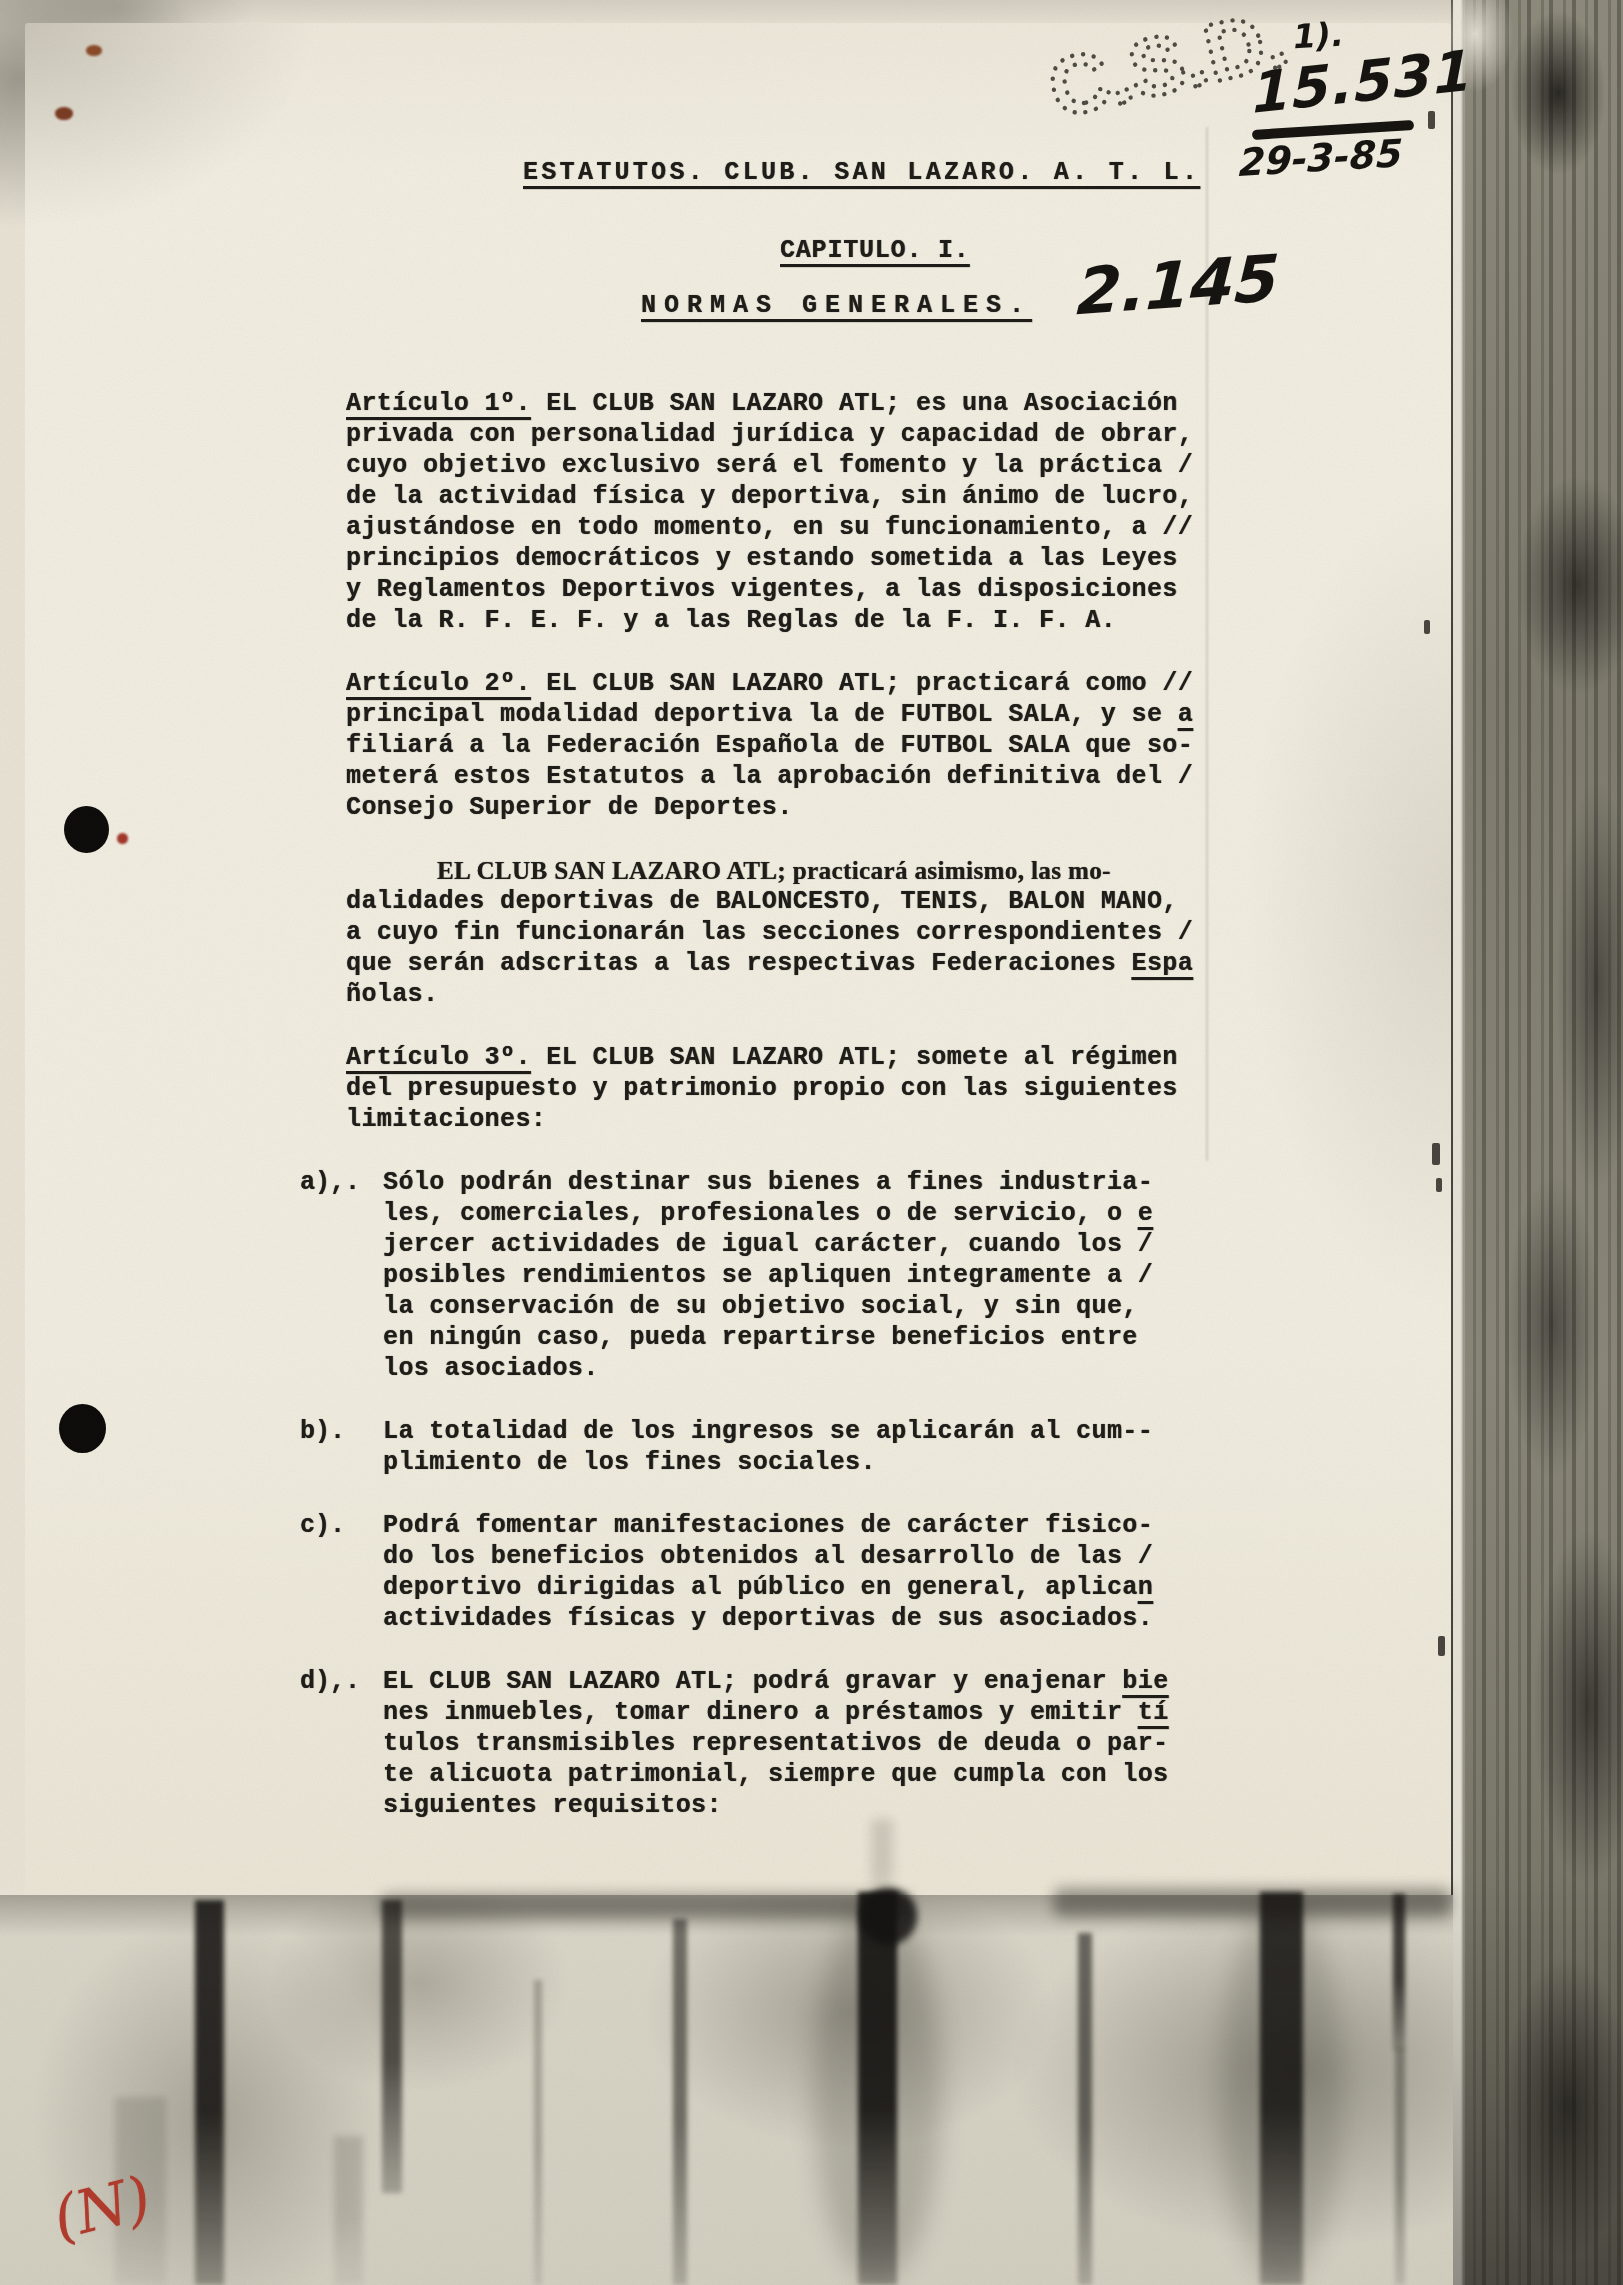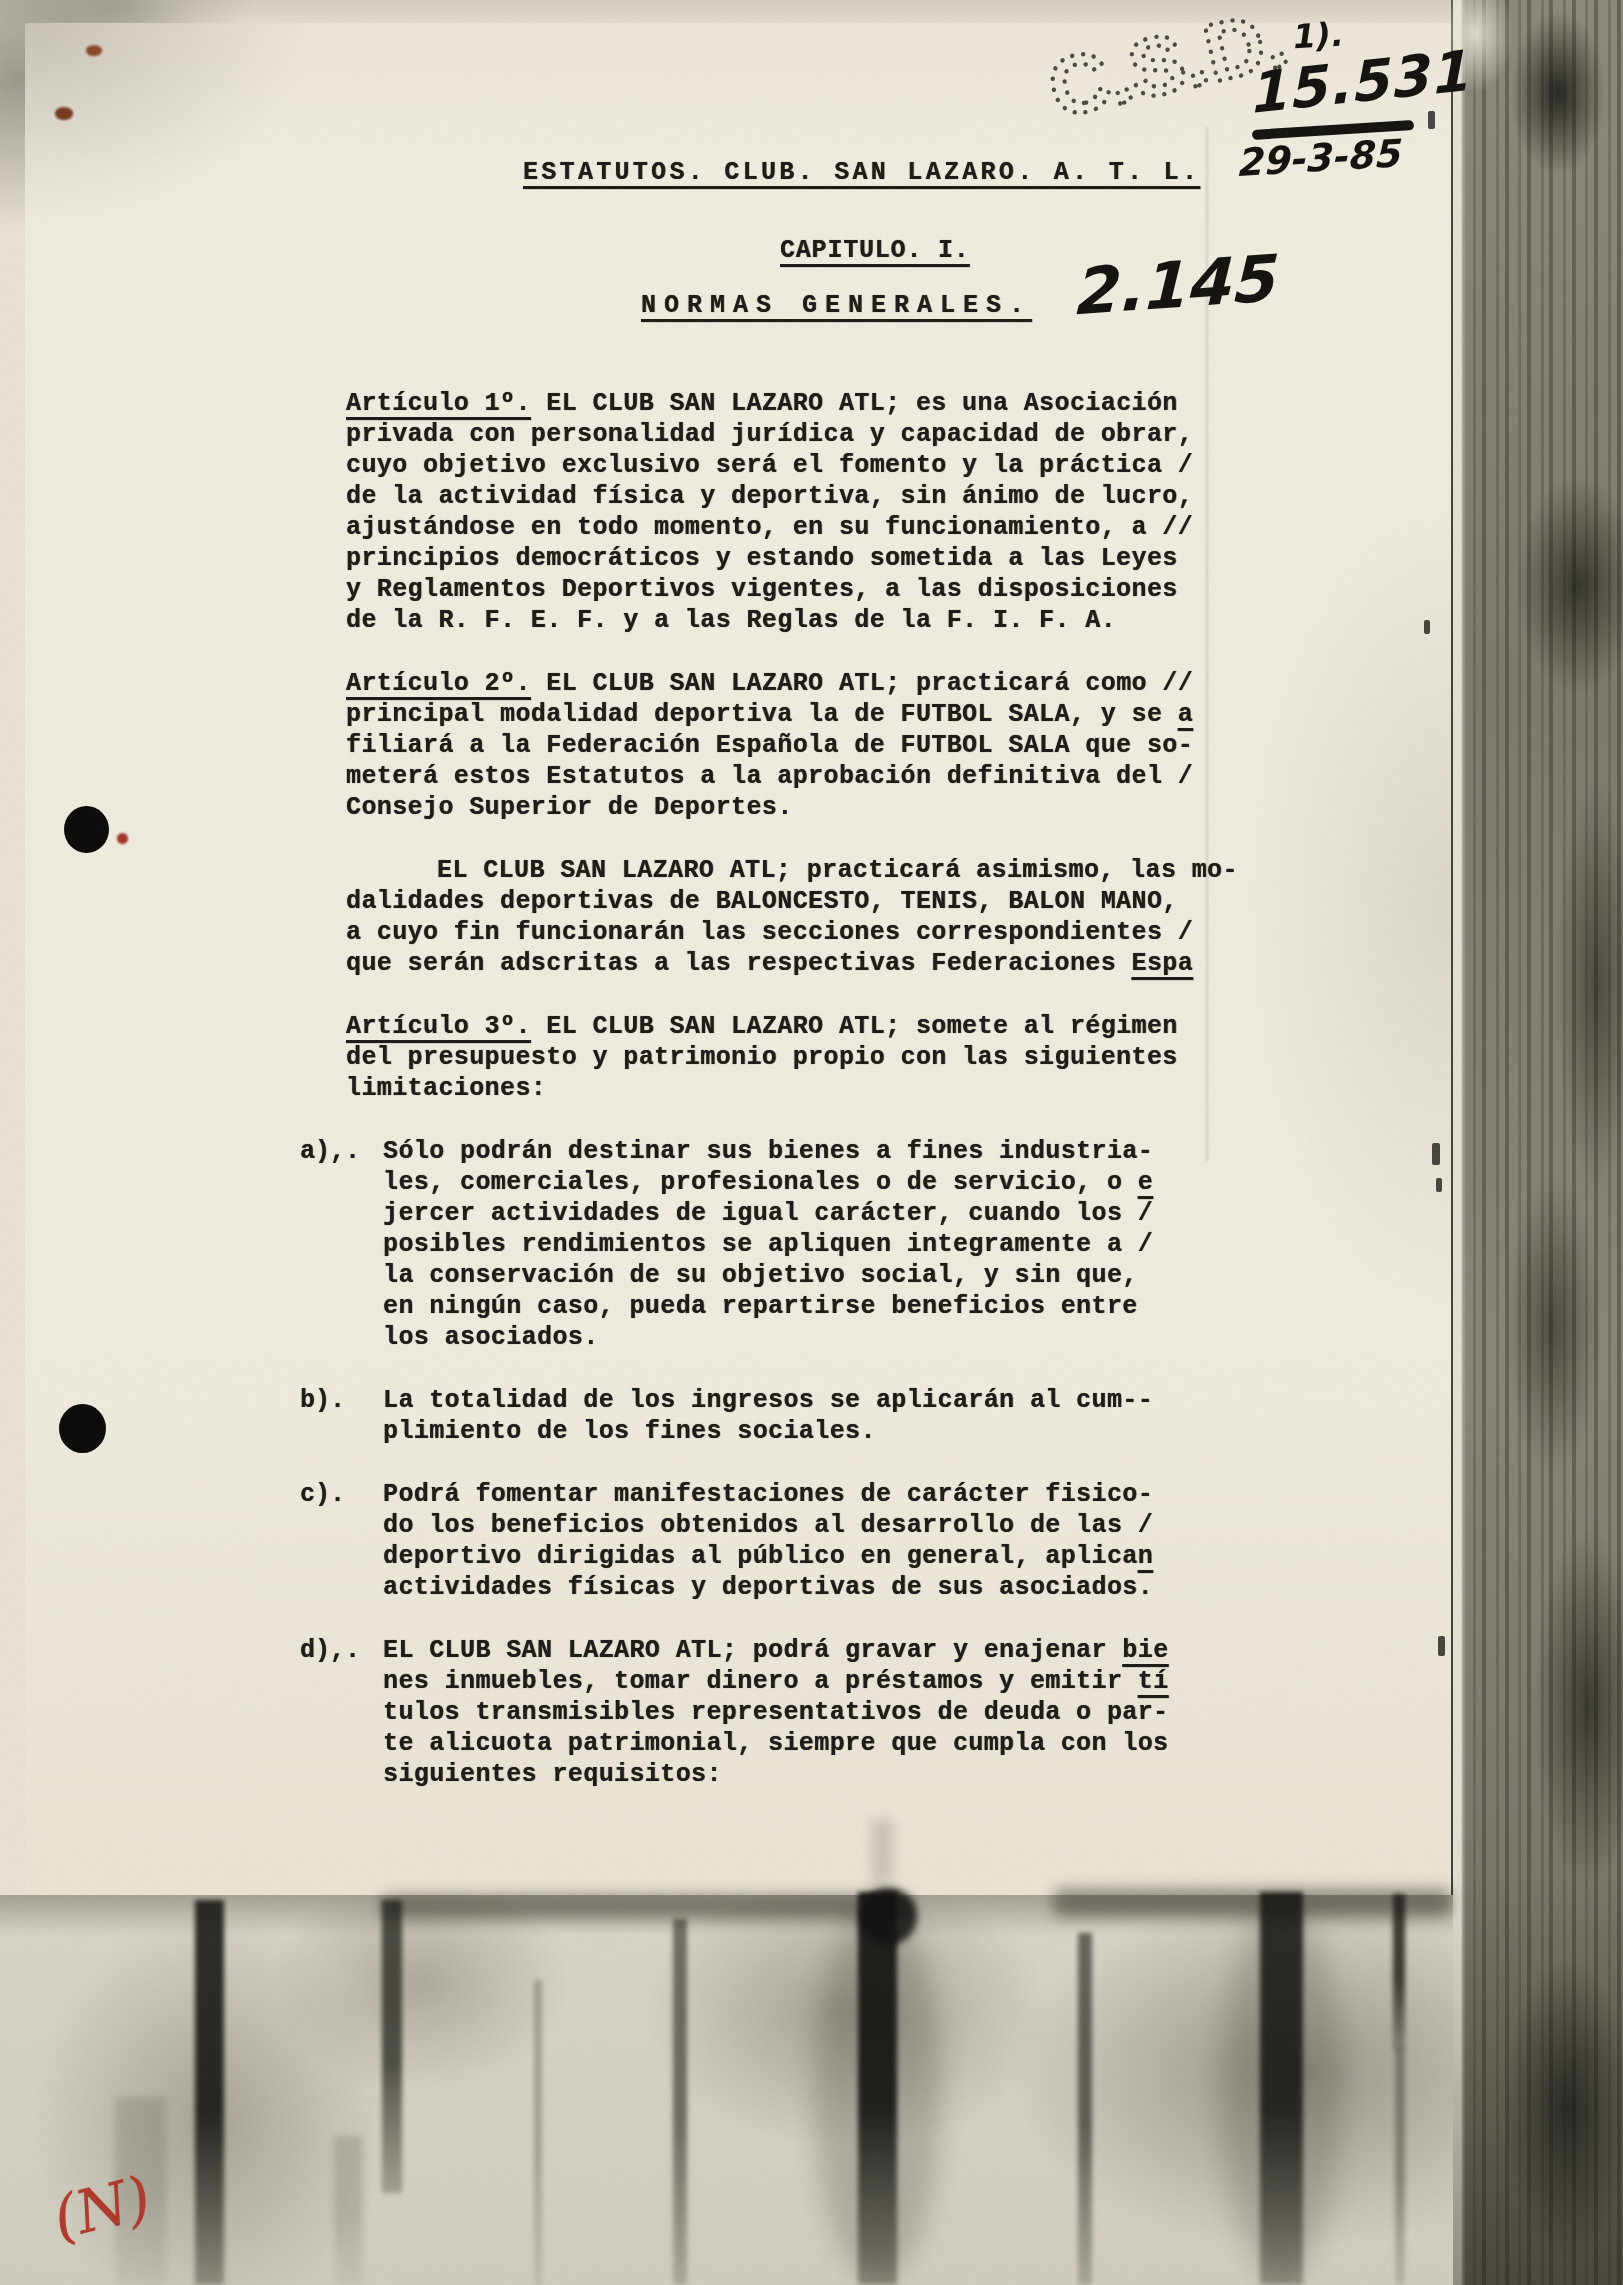--- a/index.html
+++ b/index.html
@@ -56,21 +56,21 @@
   .typed{color:#1d1b17;font-weight:700;
     text-shadow:0 0 1px rgba(25,22,18,.65), 0.6px 0.4px 0 rgba(25,22,18,.35);}
   .u{text-decoration:underline;text-decoration-thickness:2.9px;text-underline-offset:6.8px;}
   .heading{position:absolute;z-index:9;font-size:25px;white-space:pre;}
   #doc-title{left:523px;top:158px;letter-spacing:3.3px;}
   #chapter{left:780px;top:236px;letter-spacing:0.8px;}
   #section{left:641px;top:291px;letter-spacing:8px;}
   #text-column{position:absolute;z-index:9;left:300px;top:388px;width:941px;font-size:25px;line-height:31px;}
   .block{margin-bottom:32px;}
   .block.article,.block.plain{margin-left:46px;}
-  .block.plain .line:first-child{text-indent:91px;}
+  .block.plain .line:first-child{text-indent:91px;font-family:Liberation Serif, serif;}
   .block.item{position:relative;padding-left:83px;}
   .item .marker{position:absolute;left:0;top:0;}
   .line{white-space:pre;letter-spacing:0.4px;}
   
   .hand{position:absolute;z-index:10;font-family:"DejaVu Sans",sans-serif;
     font-style:italic;font-weight:700;color:#14120f;white-space:pre;}
   #ann-item{left:1293px;top:15.6px;font-size:33px;transform:rotate(-3deg);}
   #ann-num{left:1252px;top:49px;font-size:56px;transform:rotate(-6deg) skewX(-6deg);letter-spacing:1px;}
   #ann-underline{position:absolute;z-index:10;left:1252px;top:125px;width:162px;height:9.8px;
     background:#15130f;transform:rotate(-3.5deg);border-radius:4.9px;}
@@ -140,20 +140,21 @@
         <div class="line"><span>principal modalidad deportiva la de FUTBOL SALA, y se </span><span class="u">a</span></div>
         <div class="line"><span>filiará a la Federación Española de FUTBOL SALA que so-</span></div>
         <div class="line"><span>meterá estos Estatutos a la aprobación definitiva del /</span></div>
         <div class="line"><span>Consejo Superior de Deportes.</span></div>
       </div>
       <div class="block plain">
         <div class="line"><span>EL CLUB SAN LAZARO ATL; practicará asimismo, las mo-</span></div>
         <div class="line"><span>dalidades deportivas de BALONCESTO, TENIS, BALON MANO,</span></div>
         <div class="line"><span>a cuyo fin funcionarán las secciones correspondientes /</span></div>
         <div class="line"><span>que serán adscritas a las respectivas Federaciones </span><span class="u">Espa</span></div>
+        <div class="line"><span>ñolas.</span></div>
       </div>
       <div class="block article">
         <div class="line"><span class="u">Artículo 3º.</span><span> EL CLUB SAN LAZARO ATL; somete al régimen</span></div>
         <div class="line"><span>del presupuesto y patrimonio propio con las siguientes</span></div>
         <div class="line"><span>limitaciones:</span></div>
       </div>
       <div class="block item">
         <span class="marker">a),.</span>
         <div class="line"><span>Sólo podrán destinar sus bienes a fines industria-</span></div>
         <div class="line"><span>les, comerciales, profesionales o de servicio, o </span><span class="u">e</span></div>

